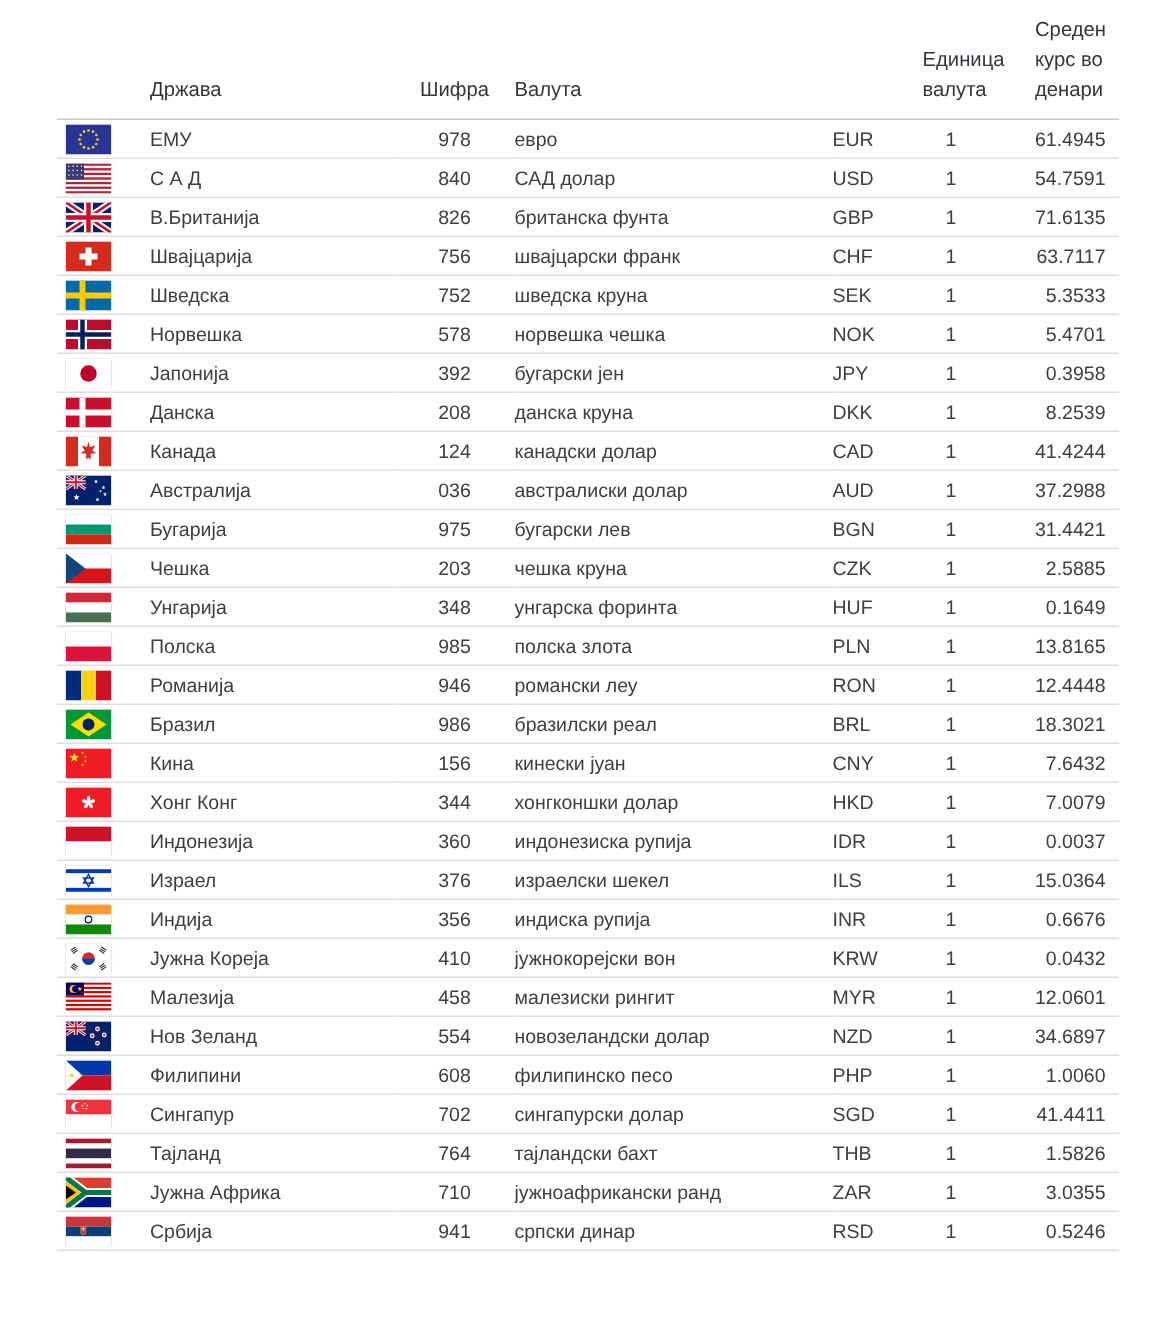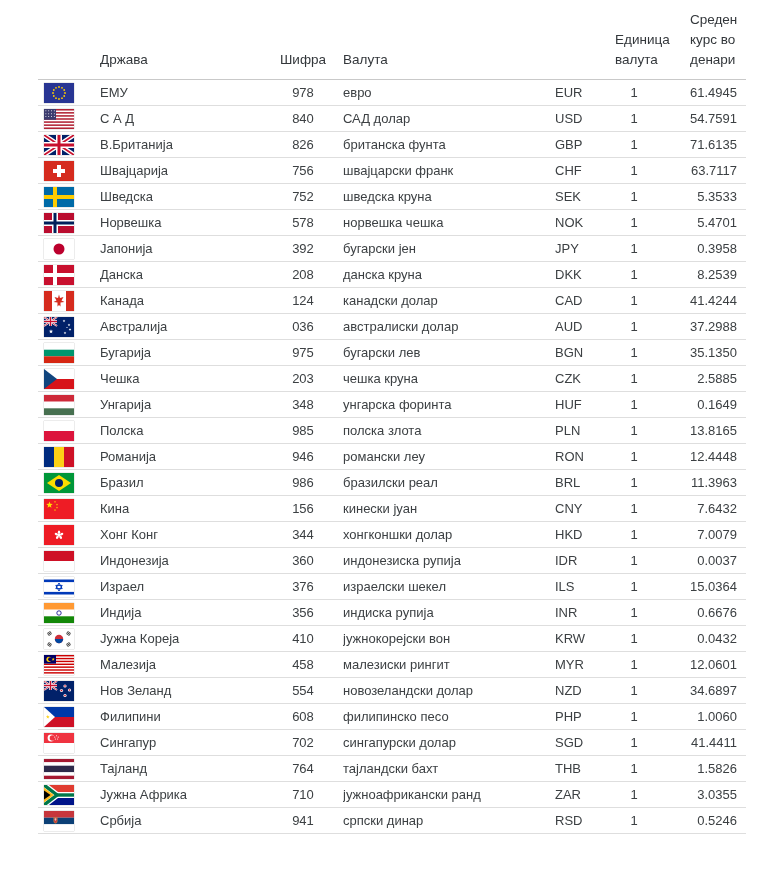--- a/index.html
+++ b/index.html
@@ -293,21 +293,21 @@
                 <rect x="0" y="6.7" width="30" height="6.6" fill="#00966E"></rect>
                 <rect x="0" y="13.3" width="30" height="6.7" fill="#D62612"></rect>
               </svg>
             </span>
           </td>
     <td class="t-country">Бугарија</td>
     <td class="t-code">975</td>
     <td class="t-currency">бугарски лев</td>
     <td class="t-iso">BGN</td>
     <td class="t-unit">1</td>
-    <td class="t-rate">35.1350</td>
+    <td class="t-rate">31.4421</td>
   </tr>
         <tr>
     <td class="t-flag">
             <span class="flagbox">
               <svg width="30" height="20" viewBox="0 0 30 20" xmlns="http://www.w3.org/2000/svg">
                 <rect x="0" y="0" width="30" height="10" fill="#fff"></rect>
                 <rect x="0" y="10" width="30" height="10" fill="#D7141A"></rect>
                 <polygon points="0,0 13,10 0,20" fill="#11457E"></polygon>
               </svg>
             </span>
@@ -377,21 +377,21 @@
                 <polygon points="15,2 27,10 15,18 3,10" fill="#FEDD00"></polygon>
                 <circle cx="15" cy="10" r="4" fill="#012169"></circle>
               </svg>
             </span>
           </td>
     <td class="t-country">Бразил</td>
     <td class="t-code">986</td>
     <td class="t-currency">бразилски реал</td>
     <td class="t-iso">BRL</td>
     <td class="t-unit">1</td>
-    <td class="t-rate">11.3963</td>
+    <td class="t-rate">18.3021</td>
   </tr>
         <tr>
     <td class="t-flag">
             <span class="flagbox">
               <svg width="30" height="20" viewBox="0 0 30 20" xmlns="http://www.w3.org/2000/svg">
                 <rect x="0" y="0" width="30" height="20" fill="#EE1C25"></rect>
                 <polygon points="5.50,2.60 6.34,4.84 8.73,4.95 6.86,6.44 7.50,8.75 5.50,7.43 3.50,8.75 4.14,6.44 2.27,4.95 4.66,4.84" fill="#FFDE00"></polygon>
                 <polygon points="11.00,1.70 11.27,2.43 12.05,2.46 11.44,2.94 11.65,3.69 11.00,3.26 10.35,3.69 10.56,2.94 9.95,2.46 10.73,2.43" fill="#FFDE00"></polygon>
                 <polygon points="13.00,4.40 13.27,5.13 14.05,5.16 13.44,5.64 13.65,6.39 13.00,5.96 12.35,6.39 12.56,5.64 11.95,5.16 12.73,5.13" fill="#FFDE00"></polygon>
                 <polygon points="13.00,7.40 13.27,8.13 14.05,8.16 13.44,8.64 13.65,9.39 13.00,8.96 12.35,9.39 12.56,8.64 11.95,8.16 12.73,8.13" fill="#FFDE00"></polygon>

